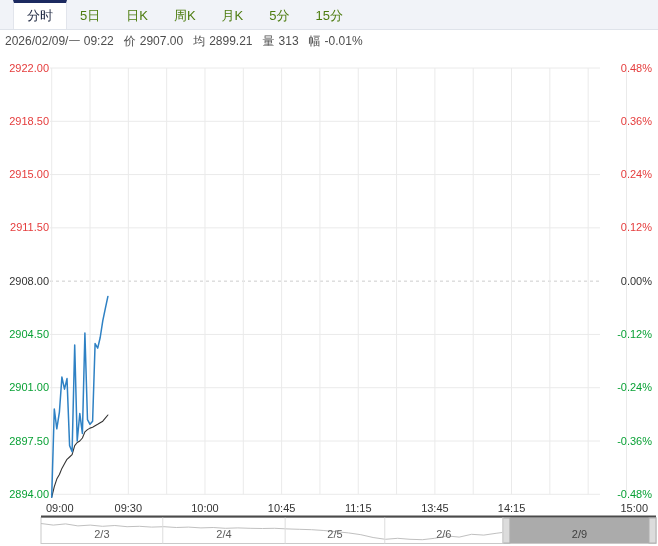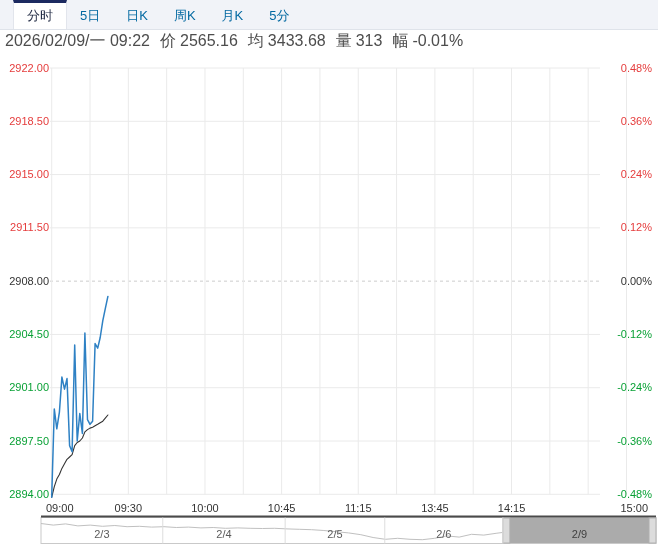--- a/index.html
+++ b/index.html
@@ -9,53 +9,54 @@
     -webkit-font-smoothing:antialiased;
   }
   .app{width:658px;height:546px;position:relative;}
   
   .tabbar{
     height:30px;box-sizing:border-box;display:flex;align-items:stretch;
     background:#f1f3f8;border-bottom:1px solid #dfe3ea;padding-left:13px;
   }
   .tab{
     display:flex;align-items:center;padding:0 13px;font-size:13px;
-    color:#0369a1;border-top:3px solid transparent;cursor:pointer;white-space:nowrap;
+    color:#4d7c0f;border-top:3px solid transparent;cursor:pointer;white-space:nowrap;
   }
   .tab.active{
     background:#ffffff;color:#222c45;
     border-left:1px solid #e2e5ec;border-right:1px solid #e2e5ec;
   }
   
   .infobar{
     height:22px;display:flex;align-items:center;
-    font-size:16px;color:#4d4d4d;padding-left:5px;white-space:nowrap;
+    font-size:12px;color:#4d4d4d;padding-left:5px;white-space:nowrap;
   }
   .infobar .fld{margin-right:10px;}
   .infobar .lbl{margin-right:4px;}
   
   .chart-wrap{width:658px;height:494px;position:relative;}
   svg text{font-family:"Liberation Sans","DejaVu Sans",sans-serif;}
 </style>
 </head>
 <body>
 
 <div class="app">
   <div class="tabbar">
       <div class="tab active" style="border-top-color: rgb(28, 42, 96);">分时</div>
       <div class="tab">5日</div>
       <div class="tab">日K</div>
       <div class="tab">周K</div>
       <div class="tab">月K</div>
       <div class="tab">5分</div>
+      <div class="tab">15分</div>
     </div>
   <div class="infobar">
     <span class="fld">2026/02/09/一 09:22</span>
-    <span class="fld"><span class="lbl">价</span><span>2565.16</span></span>
-    <span class="fld"><span class="lbl">均</span><span>3433.68</span></span>
+    <span class="fld"><span class="lbl">价</span><span>2907.00</span></span>
+    <span class="fld"><span class="lbl">均</span><span>2899.21</span></span>
     <span class="fld"><span class="lbl">量</span><span>313</span></span>
     <span class="fld"><span class="lbl">幅</span><span>-0.01%</span></span>
   </div>
   <div class="chart-wrap">
     <svg id="chart-svg" width="658" height="494" viewBox="0 52 658 494">
         <g>
           <line x1="50" y1="68" x2="600" y2="68" stroke="#eaeaea" stroke-width="1"></line>
           <line x1="50" y1="121.2875" x2="600" y2="121.2875" stroke="#eaeaea" stroke-width="1"></line>
           <line x1="50" y1="174.575" x2="600" y2="174.575" stroke="#eaeaea" stroke-width="1"></line>
           <line x1="50" y1="227.86249999999998" x2="600" y2="227.86249999999998" stroke="#eaeaea" stroke-width="1"></line>

